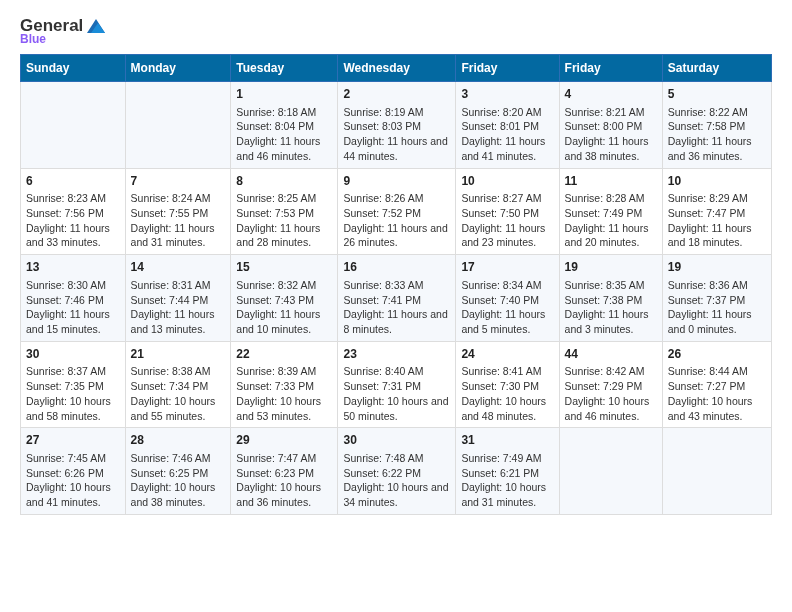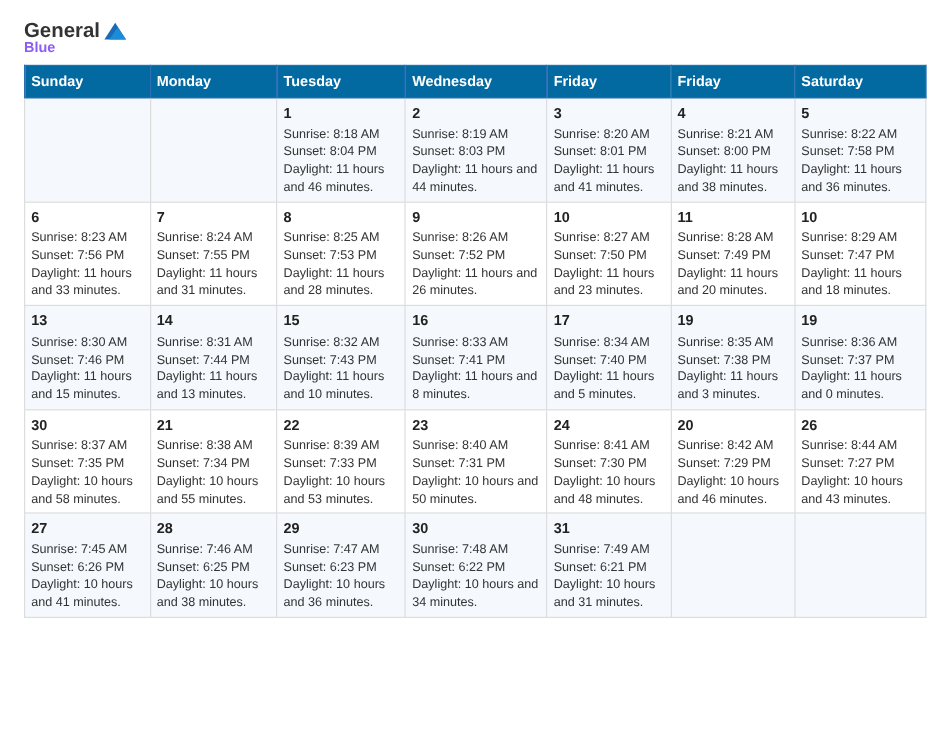--- a/index.html
+++ b/index.html
@@ -209,21 +209,21 @@
         </td>
         <td>
           <span class="day-num">23</span>
           <div class="cell-content">Sunrise: 8:40 AM<br>Sunset: 7:31 PM<br>Daylight: 10 hours and 50 minutes.</div>
         </td>
         <td>
           <span class="day-num">24</span>
           <div class="cell-content">Sunrise: 8:41 AM<br>Sunset: 7:30 PM<br>Daylight: 10 hours and 48 minutes.</div>
         </td>
         <td>
-          <span class="day-num">20</span>
+          <span class="day-num">44</span>
           <div class="cell-content">Sunrise: 8:42 AM<br>Sunset: 7:29 PM<br>Daylight: 10 hours and 46 minutes.</div>
         </td>
         <td>
           <span class="day-num">26</span>
           <div class="cell-content">Sunrise: 8:44 AM<br>Sunset: 7:27 PM<br>Daylight: 10 hours and 43 minutes.</div>
         </td>
       </tr>
       <tr>
         <td>
           <span class="day-num">27</span>

